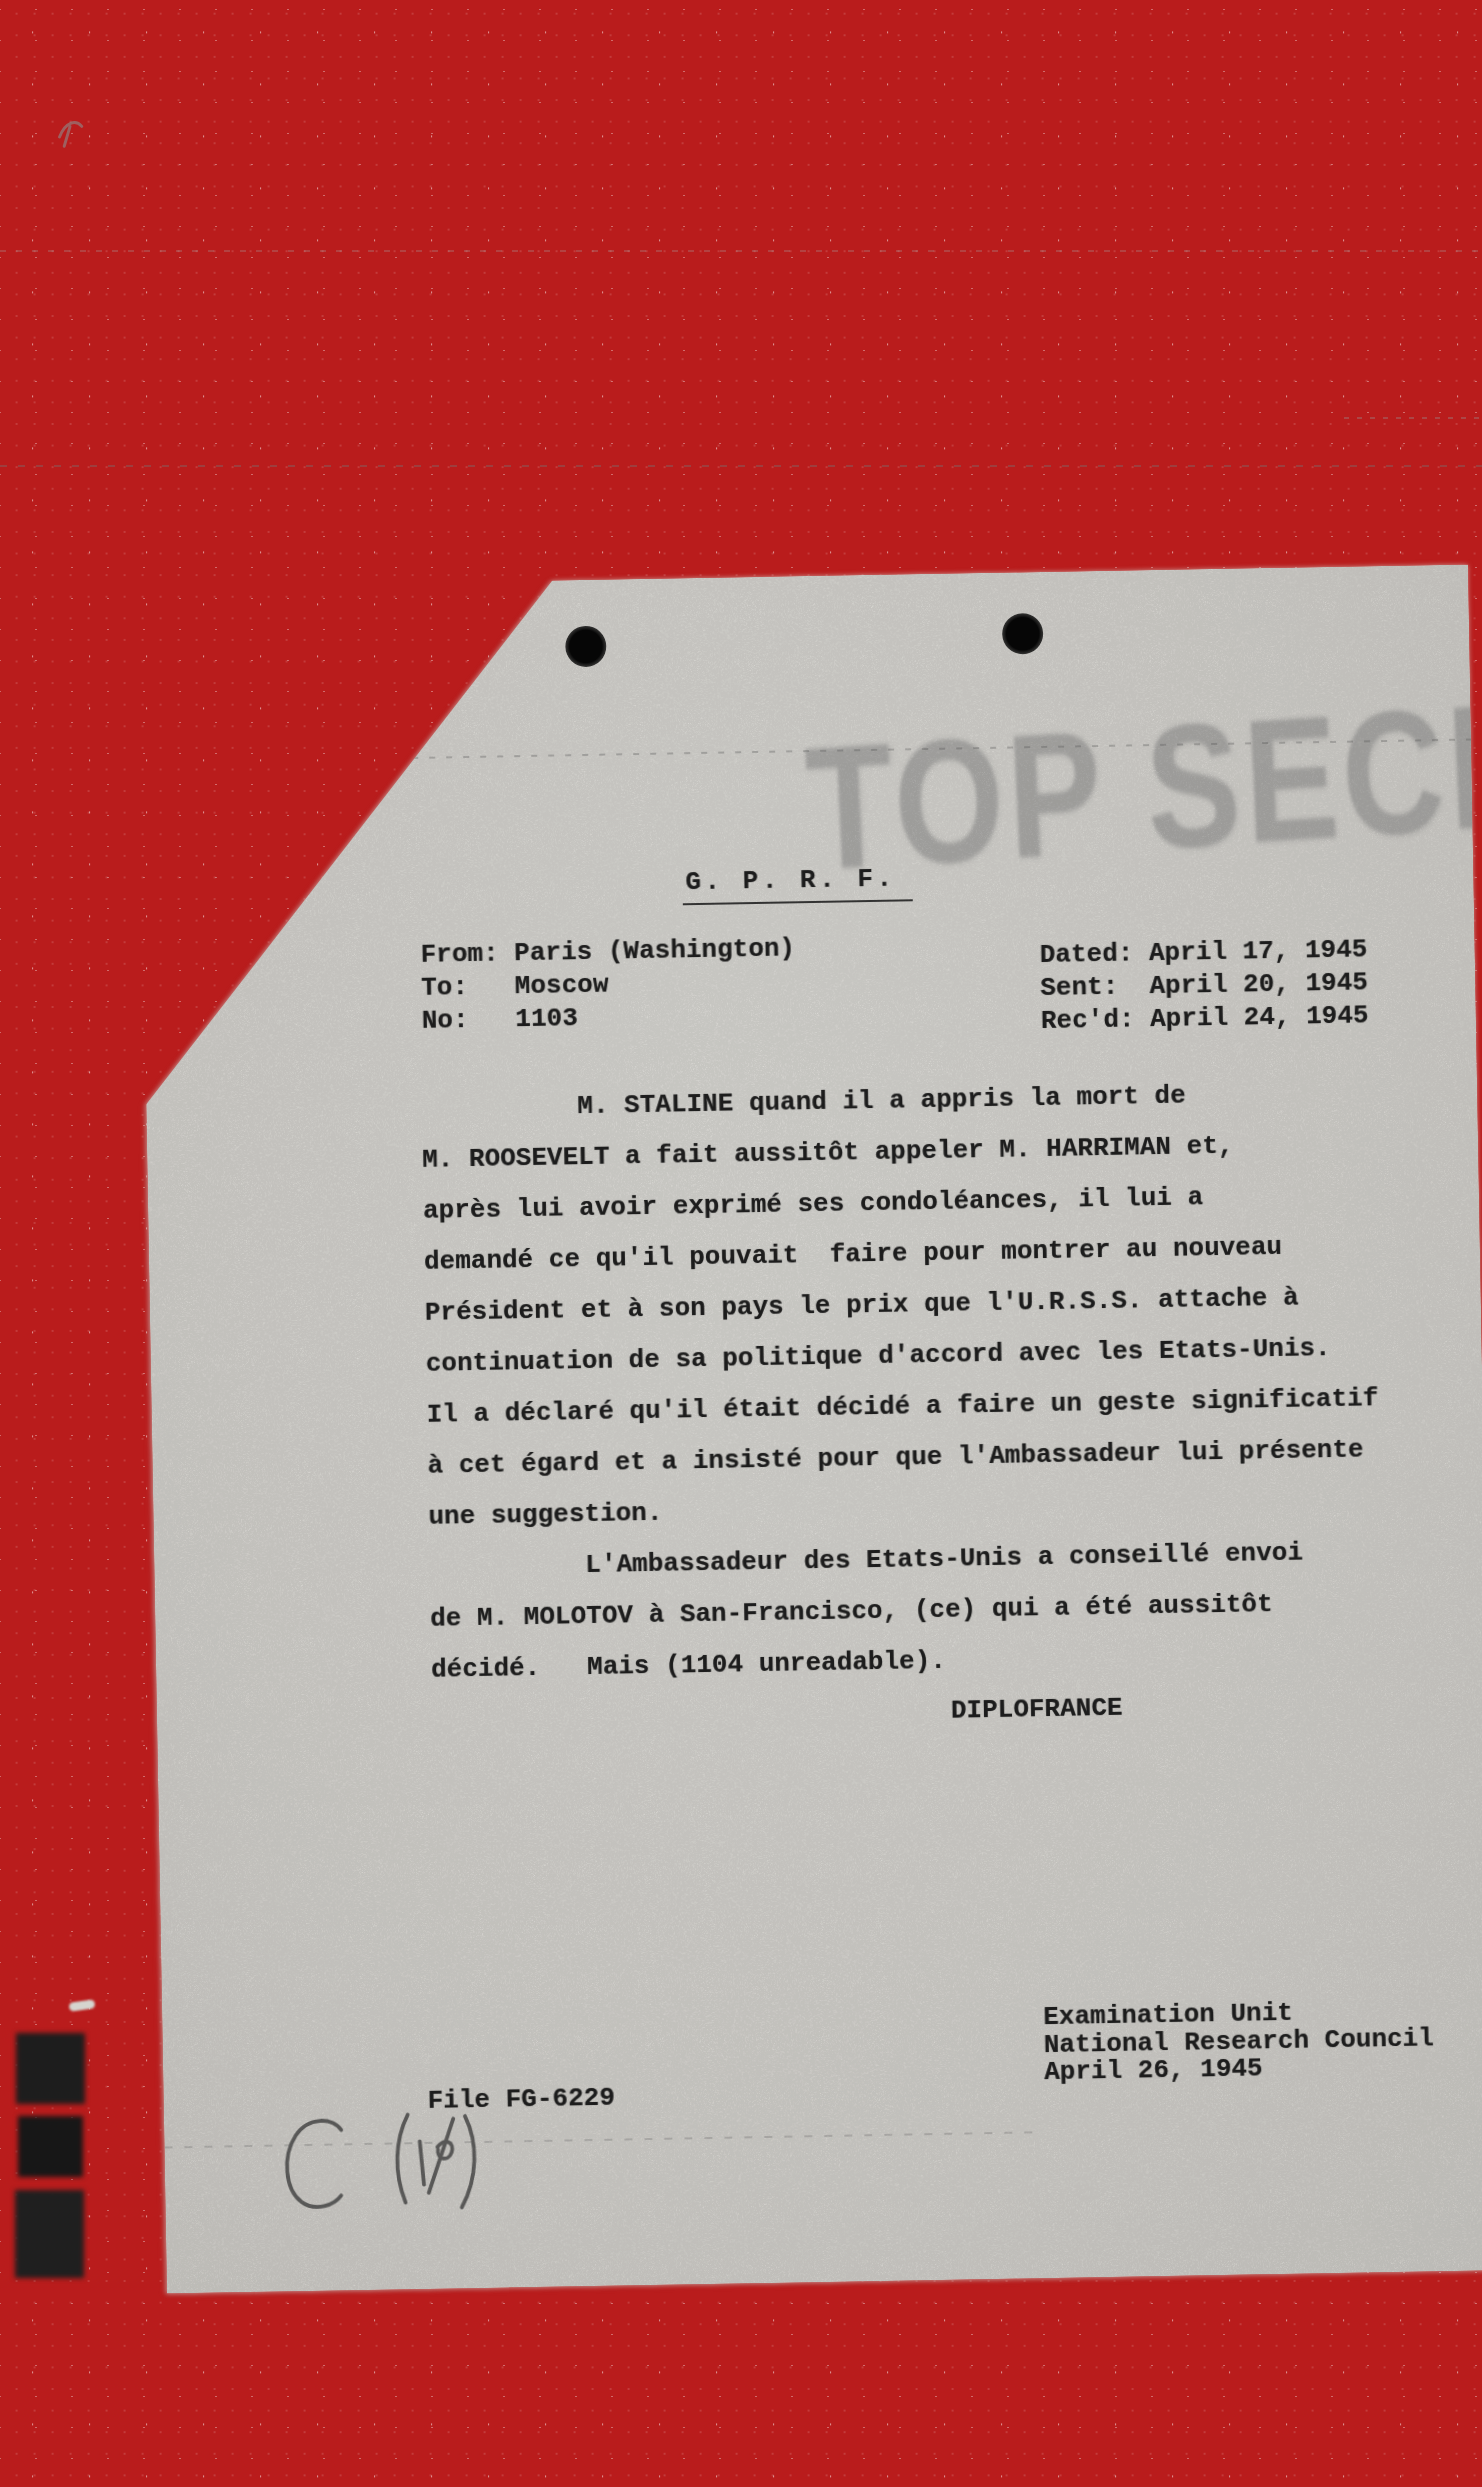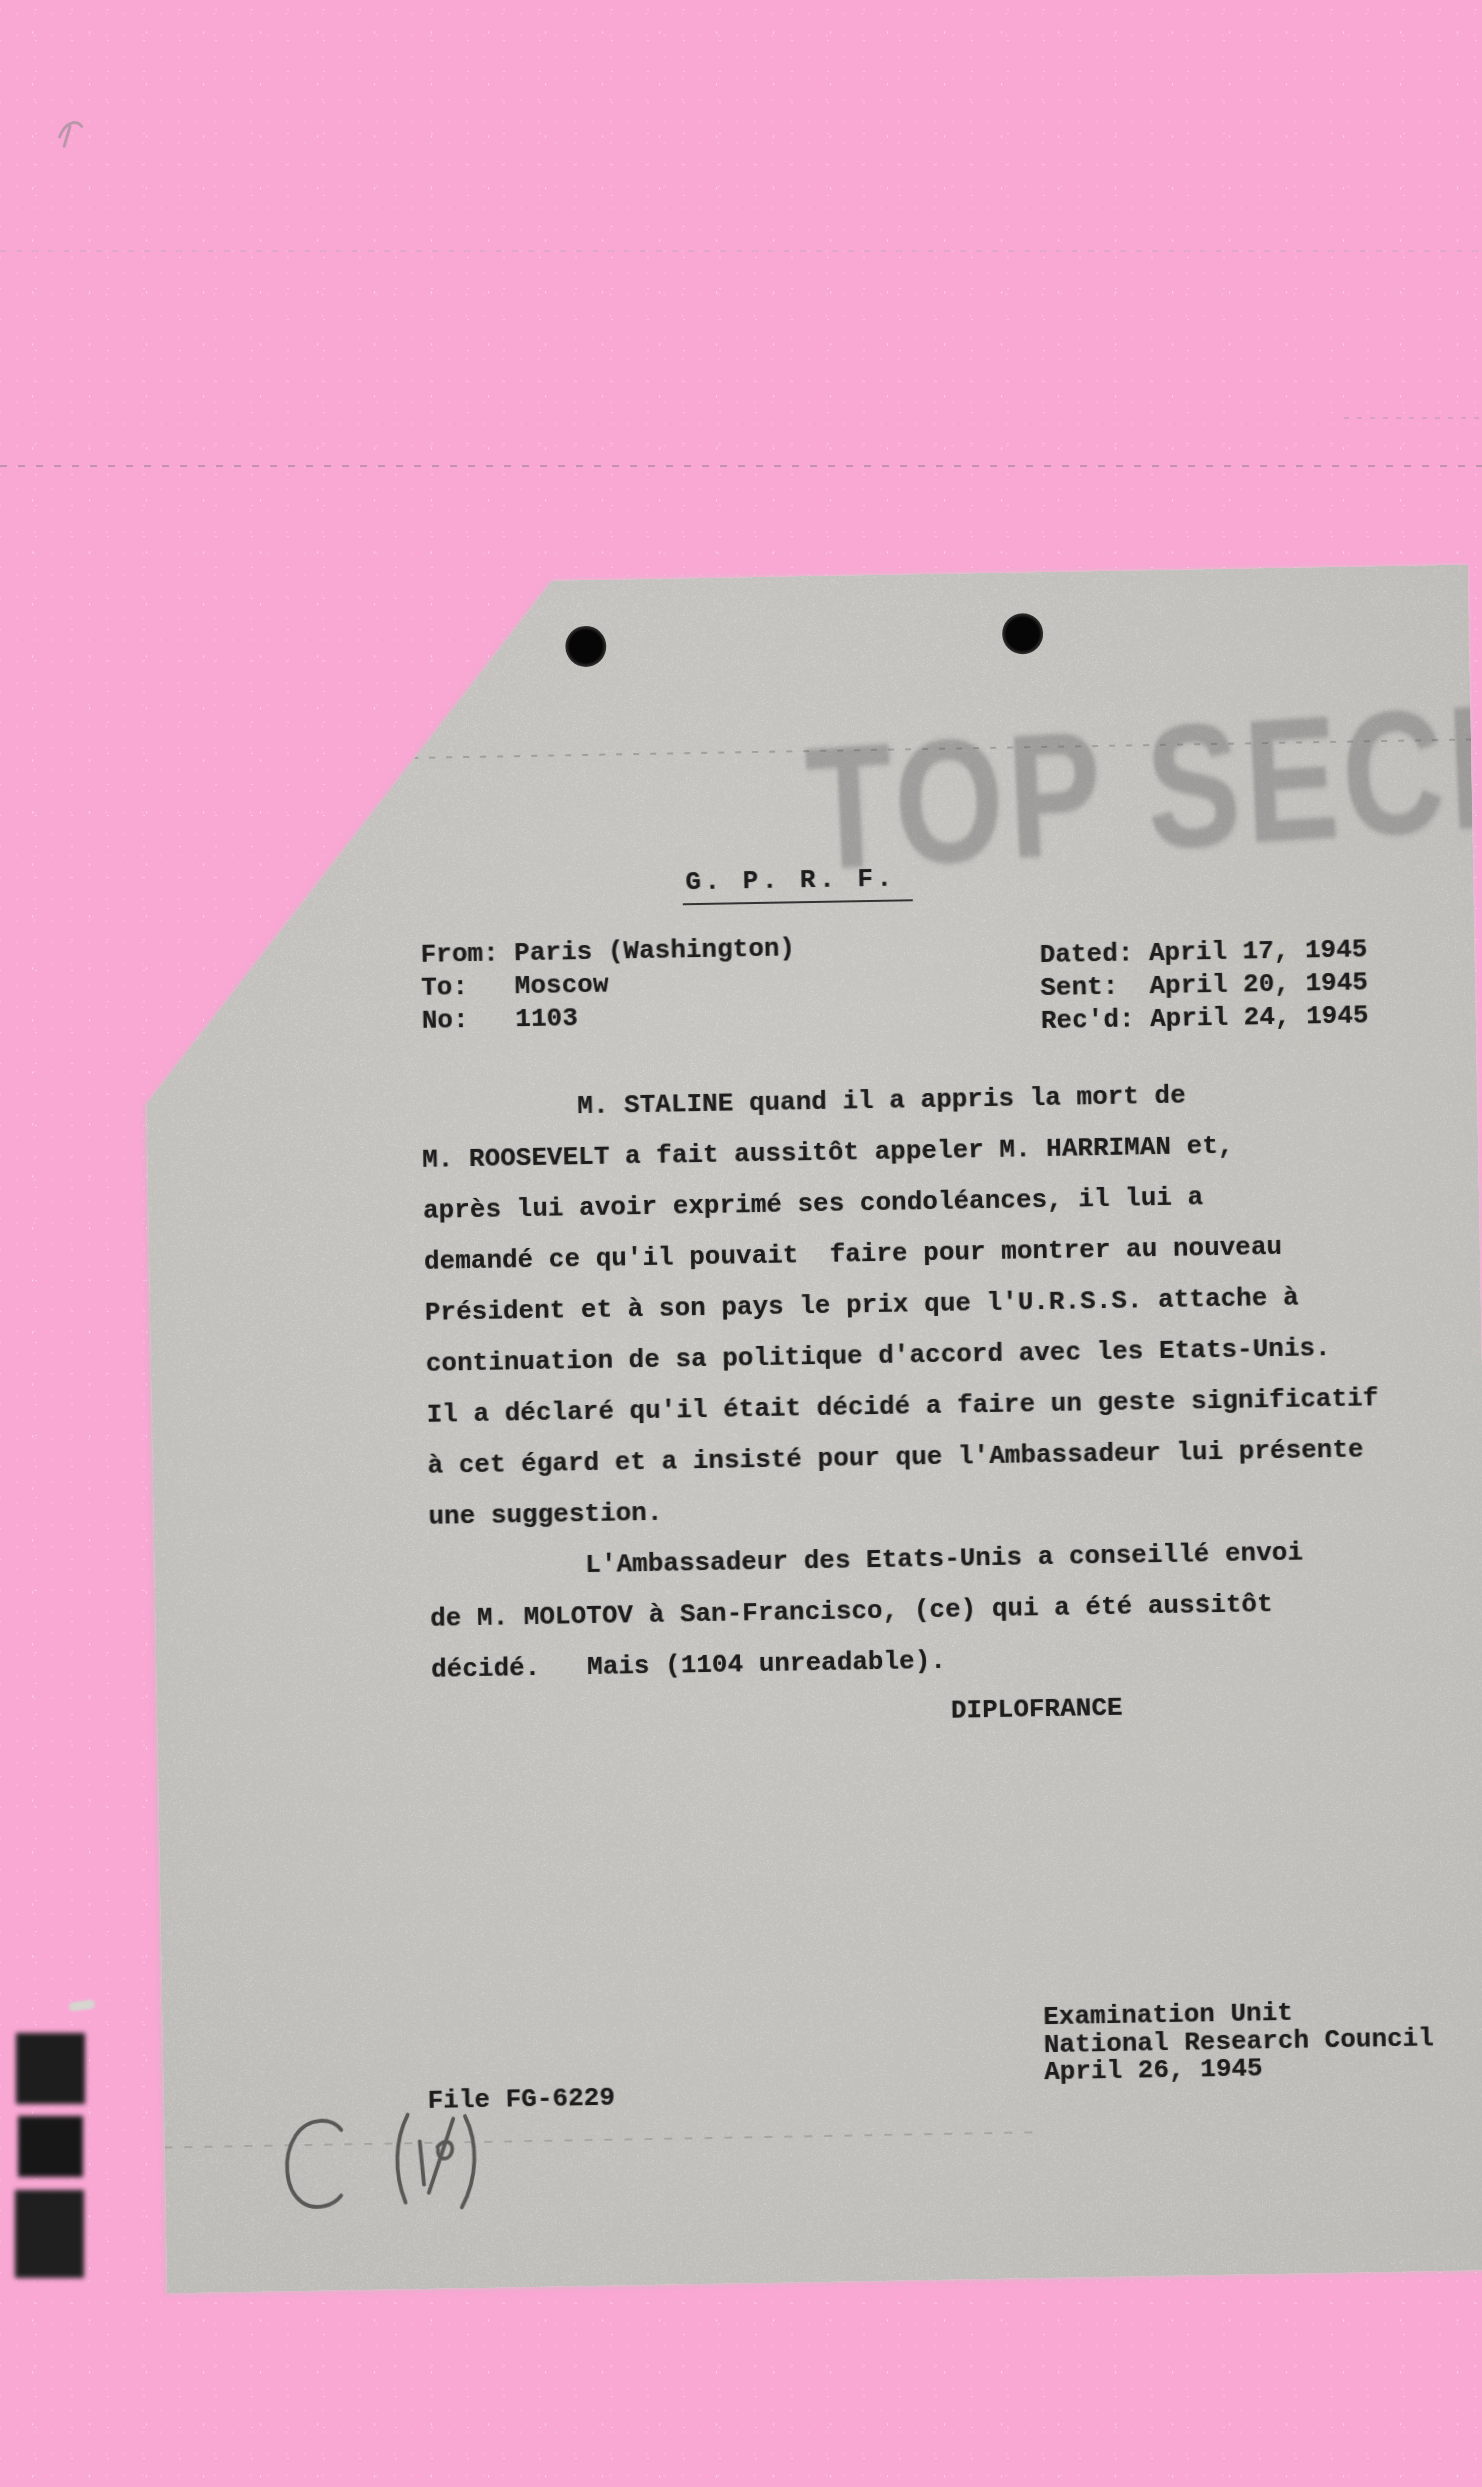--- a/index.html
+++ b/index.html
@@ -1,16 +1,16 @@
 <!DOCTYPE html>
 <html style="font-size:9.4px"><head>
 <meta charset="utf-8">
 <style>
   html,body{margin:0;padding:0;background:#000;}
-  #screen{position:relative;width:1482px;height:2487px;background:#f9a8d4;overflow:hidden;
+  #screen{position:relative;width:1482px;height:2487px;background:#b91c1c;overflow:hidden;
           font-family:"Liberation Mono","DejaVu Sans Mono",monospace;}
   
   #screen::after{content:"";position:absolute;inset:0;z-index:1;pointer-events:none;
     background-image:
       radial-gradient(rgba(255,255,255,.55) 0.6px, transparent 0.8px),
       radial-gradient(rgba(255,255,255,.35) 0.6px, transparent 0.8px),
       radial-gradient(rgba(255,255,255,.18) 0.6px, transparent 0.8px);
     background-size:57px 52px,36px 31px,18px 21.6px;
     background-position:4.1px 6.4px,18px 25px,7.6px 2.9px;}
   .streak{position:absolute;pointer-events:none;}

